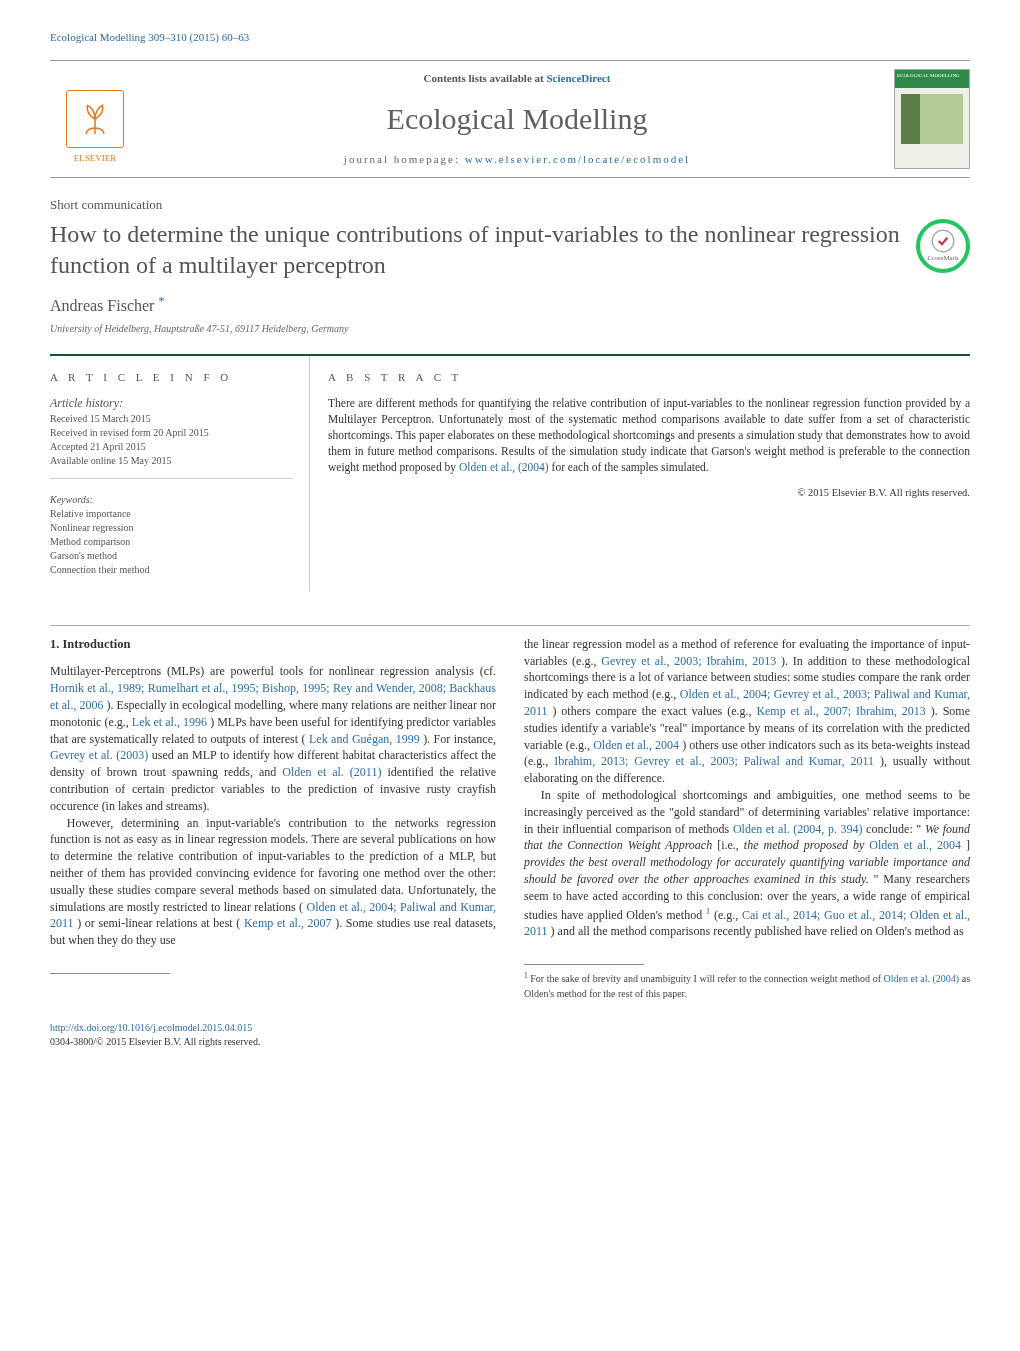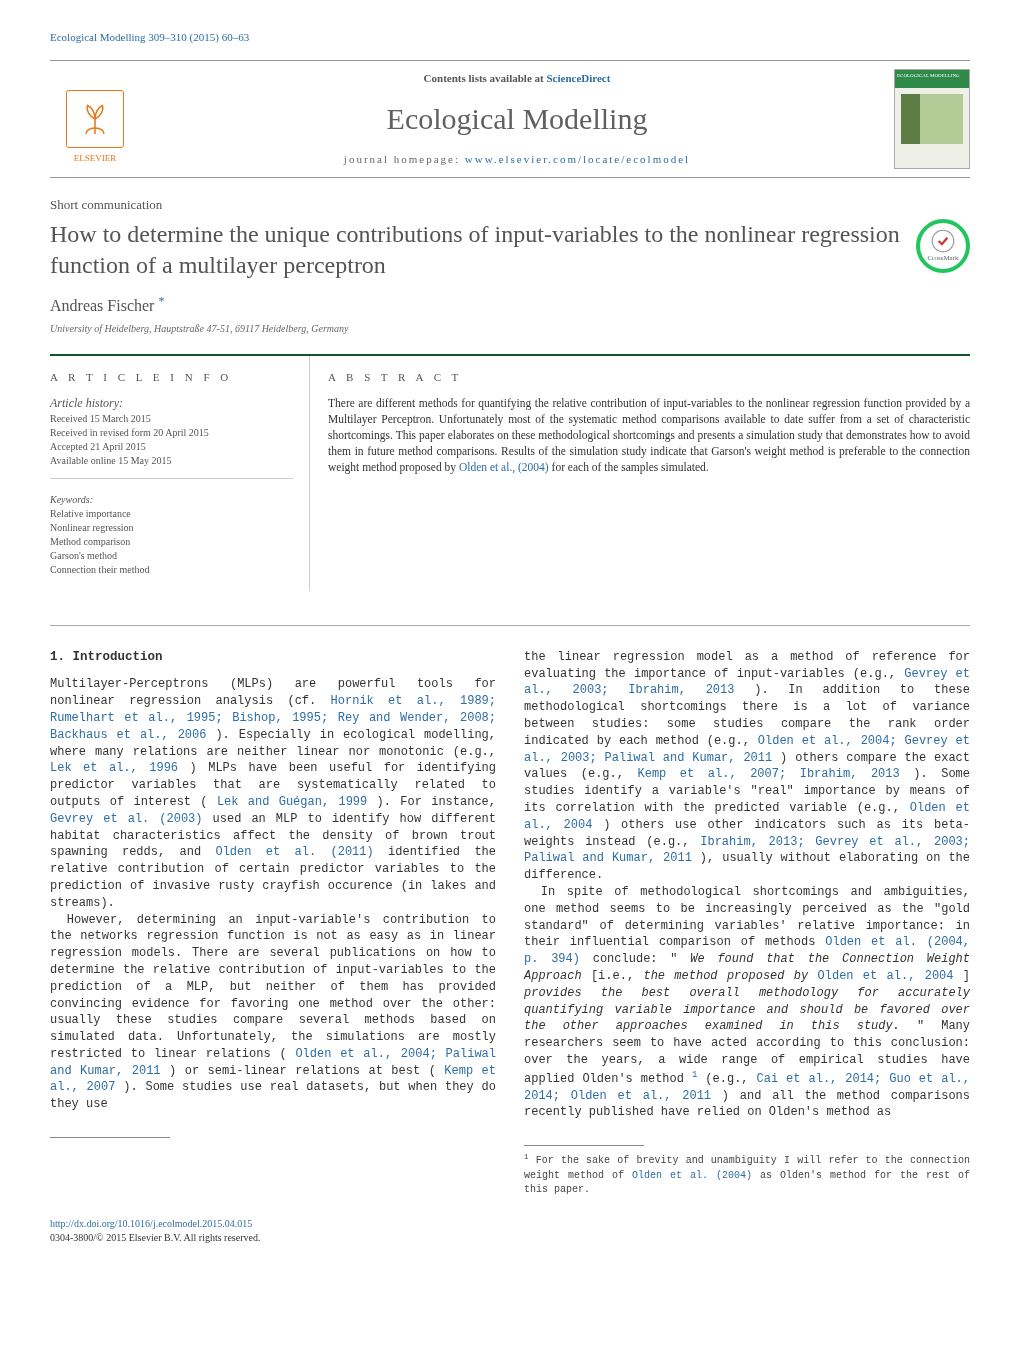--- a/index.html
+++ b/index.html
@@ -91,22 +91,21 @@
   .keyword { font-size: 10px; }
   .abstract-col { flex:1; padding: 14px 0 14px 18px; font-size: 11.5px; text-align: justify; color:#333; }
   .copyright { text-align: right; font-size: 10.5px; margin-top: 10px; }
   .body-cols {
     column-count: 2;
     column-gap: 28px;
     font-size: 12px;
     text-align: justify;
     margin-top: 34px;
     border-top: 1px solid #aaa;
-    padding-top: 23px;
-    font-family: Liberation Mono, monospace;
+    padding-top: 10px;
   }
   .body-cols p { margin-bottom: 0; text-indent: 1.4em; }
   .body-cols p.first { text-indent: 0; }
   .h-intro { font-weight: bold; font-size: 12.5px; margin-bottom: 10px; }
   .ref { color: #2e6da4; }
   .foot-sep { border-top: 1px solid #888; width: 120px; margin-top: 24px; margin-bottom: 6px; }
   .footnotes { font-size: 10px; color: #444; }
   .footnotes .email { color: #2e6da4; }
   .bottom { margin-top: 20px; font-size: 10px; }
   .doi { color: #2e6da4; }
@@ -182,20 +181,21 @@
     <div class="keyword">Garson's method</div>
     <div class="keyword">Connection their method</div>
   </div>
   <div class="abstract-col">
     <div class="section-head">a b s t r a c t</div>
     <p>
       <span>There are different methods for quantifying the relative contribution of input-variables to the nonlinear regression function provided by a Multilayer Perceptron. Unfortunately most of the systematic method comparisons available to date suffer from a set of characteristic shortcomings. This paper elaborates on these methodological shortcomings and presents a simulation study that demonstrates how to avoid them in future method comparisons. Results of the simulation study indicate that Garson's weight method is preferable to the connection weight method proposed by </span>
       <a class="ref">Olden et al., (2004)</a>
       <span> for each of the samples simulated.</span>
     </p>
+    <div class="copyright">© 2015 Elsevier B.V. All rights reserved.</div>
   </div>
 </div>
 
 <div class="body-cols">
   <div class="h-intro">1.  Introduction</div>
 
   <p class="first">
     <span>Multilayer-Perceptrons (MLPs) are powerful tools for nonlinear regression analysis (cf. </span>
     <a class="ref">Hornik et al., 1989; Rumelhart et al., 1995; Bishop, 1995; Rey and Wender, 2008; Backhaus et al., 2006</a>
     <span>). Especially in ecological modelling, where many relations are neither linear nor monotonic (e.g., </span>

